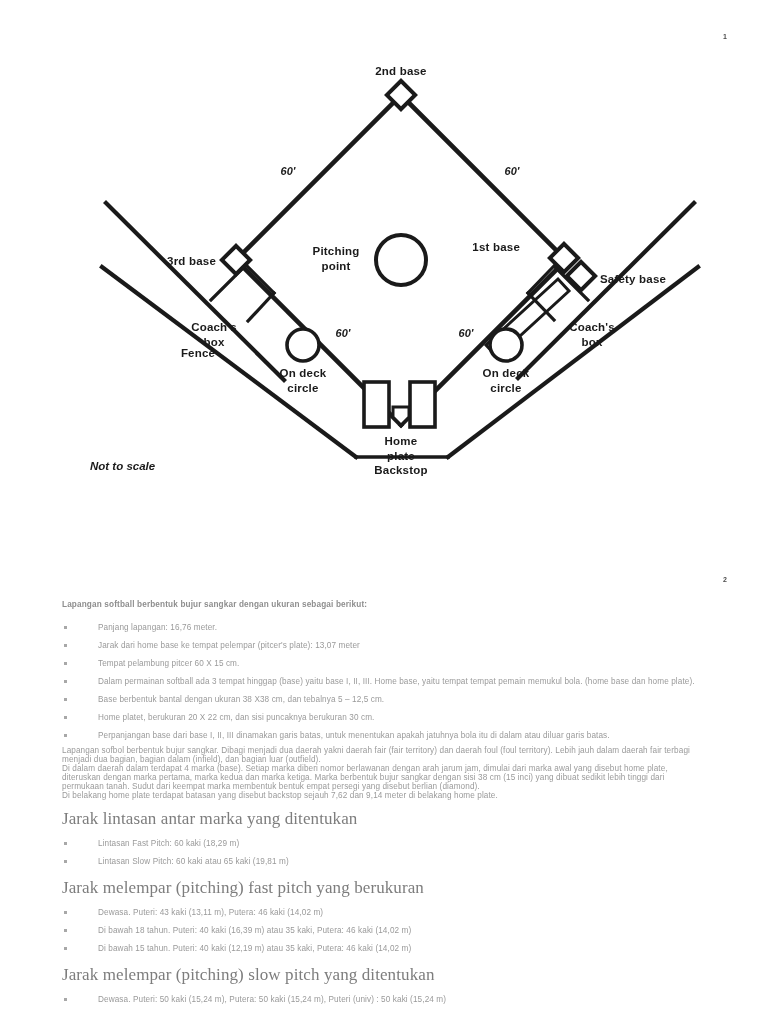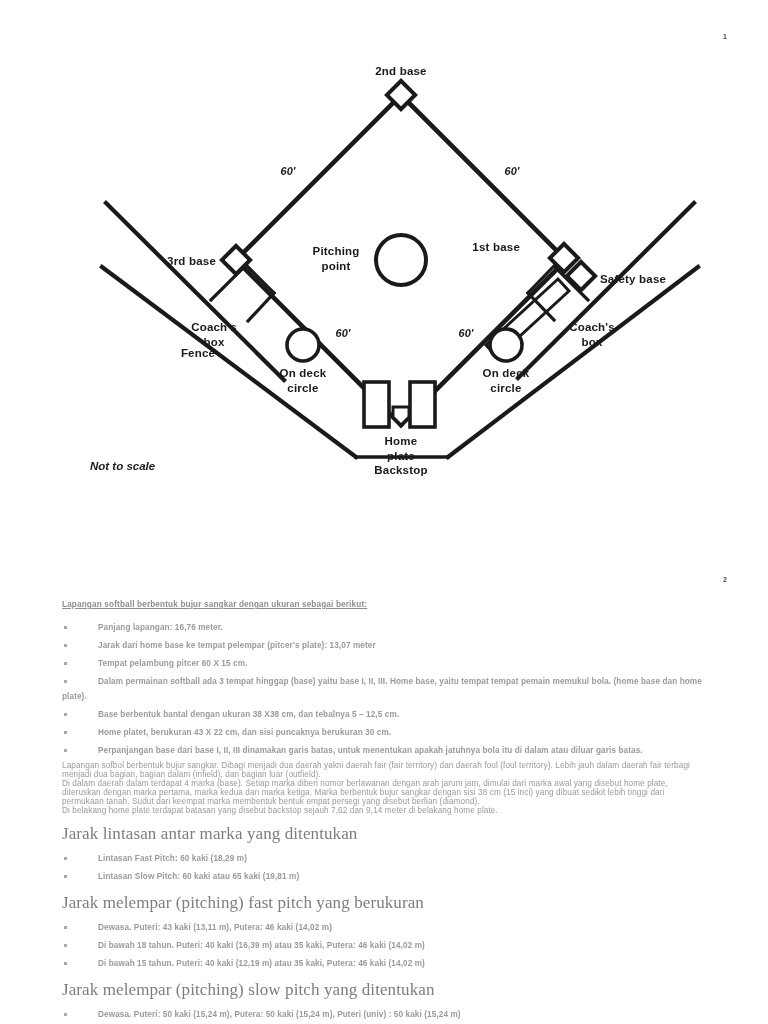--- a/index.html
+++ b/index.html
@@ -77,21 +77,20 @@
     top: 598px;
     width: 646px;
   }
   .intro-line {
     font-size: 8.2px;
     font-weight: bold;
     color: #8e8e8e;
     line-height: 13px;
     margin: 0 0 9px 0;
     letter-spacing: 0.15px;
-    text-decoration: underline;
   }
   ul.bul {
     list-style: none;
     margin: 0;
     padding: 0;
   }
   ul.bul li {
     position: relative;
     font-size: 8.2px;
     line-height: 15px;
@@ -105,21 +104,20 @@
     position: absolute;
     left: 2px;
     top: 6px;
     width: 2.5px;
     height: 2.5px;
     background: #a8a8a8;
   }
   ul.bul li.multi {
     padding-left: 0;
     text-indent: 36px;
-    font-weight: bold;
   }
   ul.bul li.multi::before { top: 6px; }
 
   .para {
     font-size: 8.2px;
     line-height: 9px;
     color: #9a9a9a;
     margin: 0;
     letter-spacing: 0.1px;
   }
@@ -248,21 +246,21 @@
   <div class="body-block">
 
     <p class="intro-line">Lapangan softball berbentuk bujur sangkar dengan ukuran sebagai berikut:</p>
 
     <ul class="bul">
       <li class="multi">Panjang lapangan:  16,76 meter.</li>
       <li class="multi">Jarak dari home base ke tempat pelempar (pitcer's plate): 13,07 meter</li>
       <li class="multi">Tempat pelambung pitcer  60 X 15 cm.</li>
       <li class="multi">Dalam permainan softball ada 3 tempat hinggap (base) yaitu base I, II, III. Home base, yaitu tempat tempat pemain memukul bola. (home base dan home plate).</li>
       <li class="multi">Base berbentuk bantal dengan ukuran 38 X38 cm, dan tebalnya 5 – 12,5 cm.</li>
-      <li class="multi">Home platet, berukuran 43 X 22 cm, dan sisi puncaknya berukuran 30 cm.</li>
+      <li class="multi">Home platet, berukuran 20 X 22 cm, dan sisi puncaknya berukuran 30 cm.</li>
       <li class="multi">Perpanjangan base dari base I, II, III dinamakan garis batas, untuk menentukan apakah jatuhnya bola itu di dalam atau diluar garis batas.</li>
     </ul>
 
     <p class="para">Lapangan sofbol berbentuk bujur sangkar. Dibagi menjadi dua daerah yakni daerah fair (fair territory) dan daerah foul (foul territory). Lebih jauh dalam daerah fair terbagi menjadi dua bagian, bagian dalam (infield), dan bagian luar (outfield).</p>
     <p class="para">Di dalam daerah dalam terdapat 4 marka (base). Setiap marka diberi nomor berlawanan dengan arah jarum jam, dimulai dari marka awal yang disebut home plate, diteruskan dengan marka pertama, marka kedua dan marka ketiga. Marka berbentuk bujur sangkar dengan sisi 38 cm (15 inci) yang dibuat sedikit lebih tinggi dari permukaan tanah. Sudut dari keempat marka membentuk bentuk empat persegi yang disebut berlian (diamond).</p>
     <p class="para">Di belakang home plate terdapat batasan yang disebut backstop sejauh 7,62 dan 9,14 meter di belakang home plate.</p>
 
     <h2 class="sec">Jarak lintasan antar marka yang ditentukan</h2>
     <ul class="bul">
       <li class="multi">Lintasan Fast Pitch: 60 kaki (18,29 m)</li>

